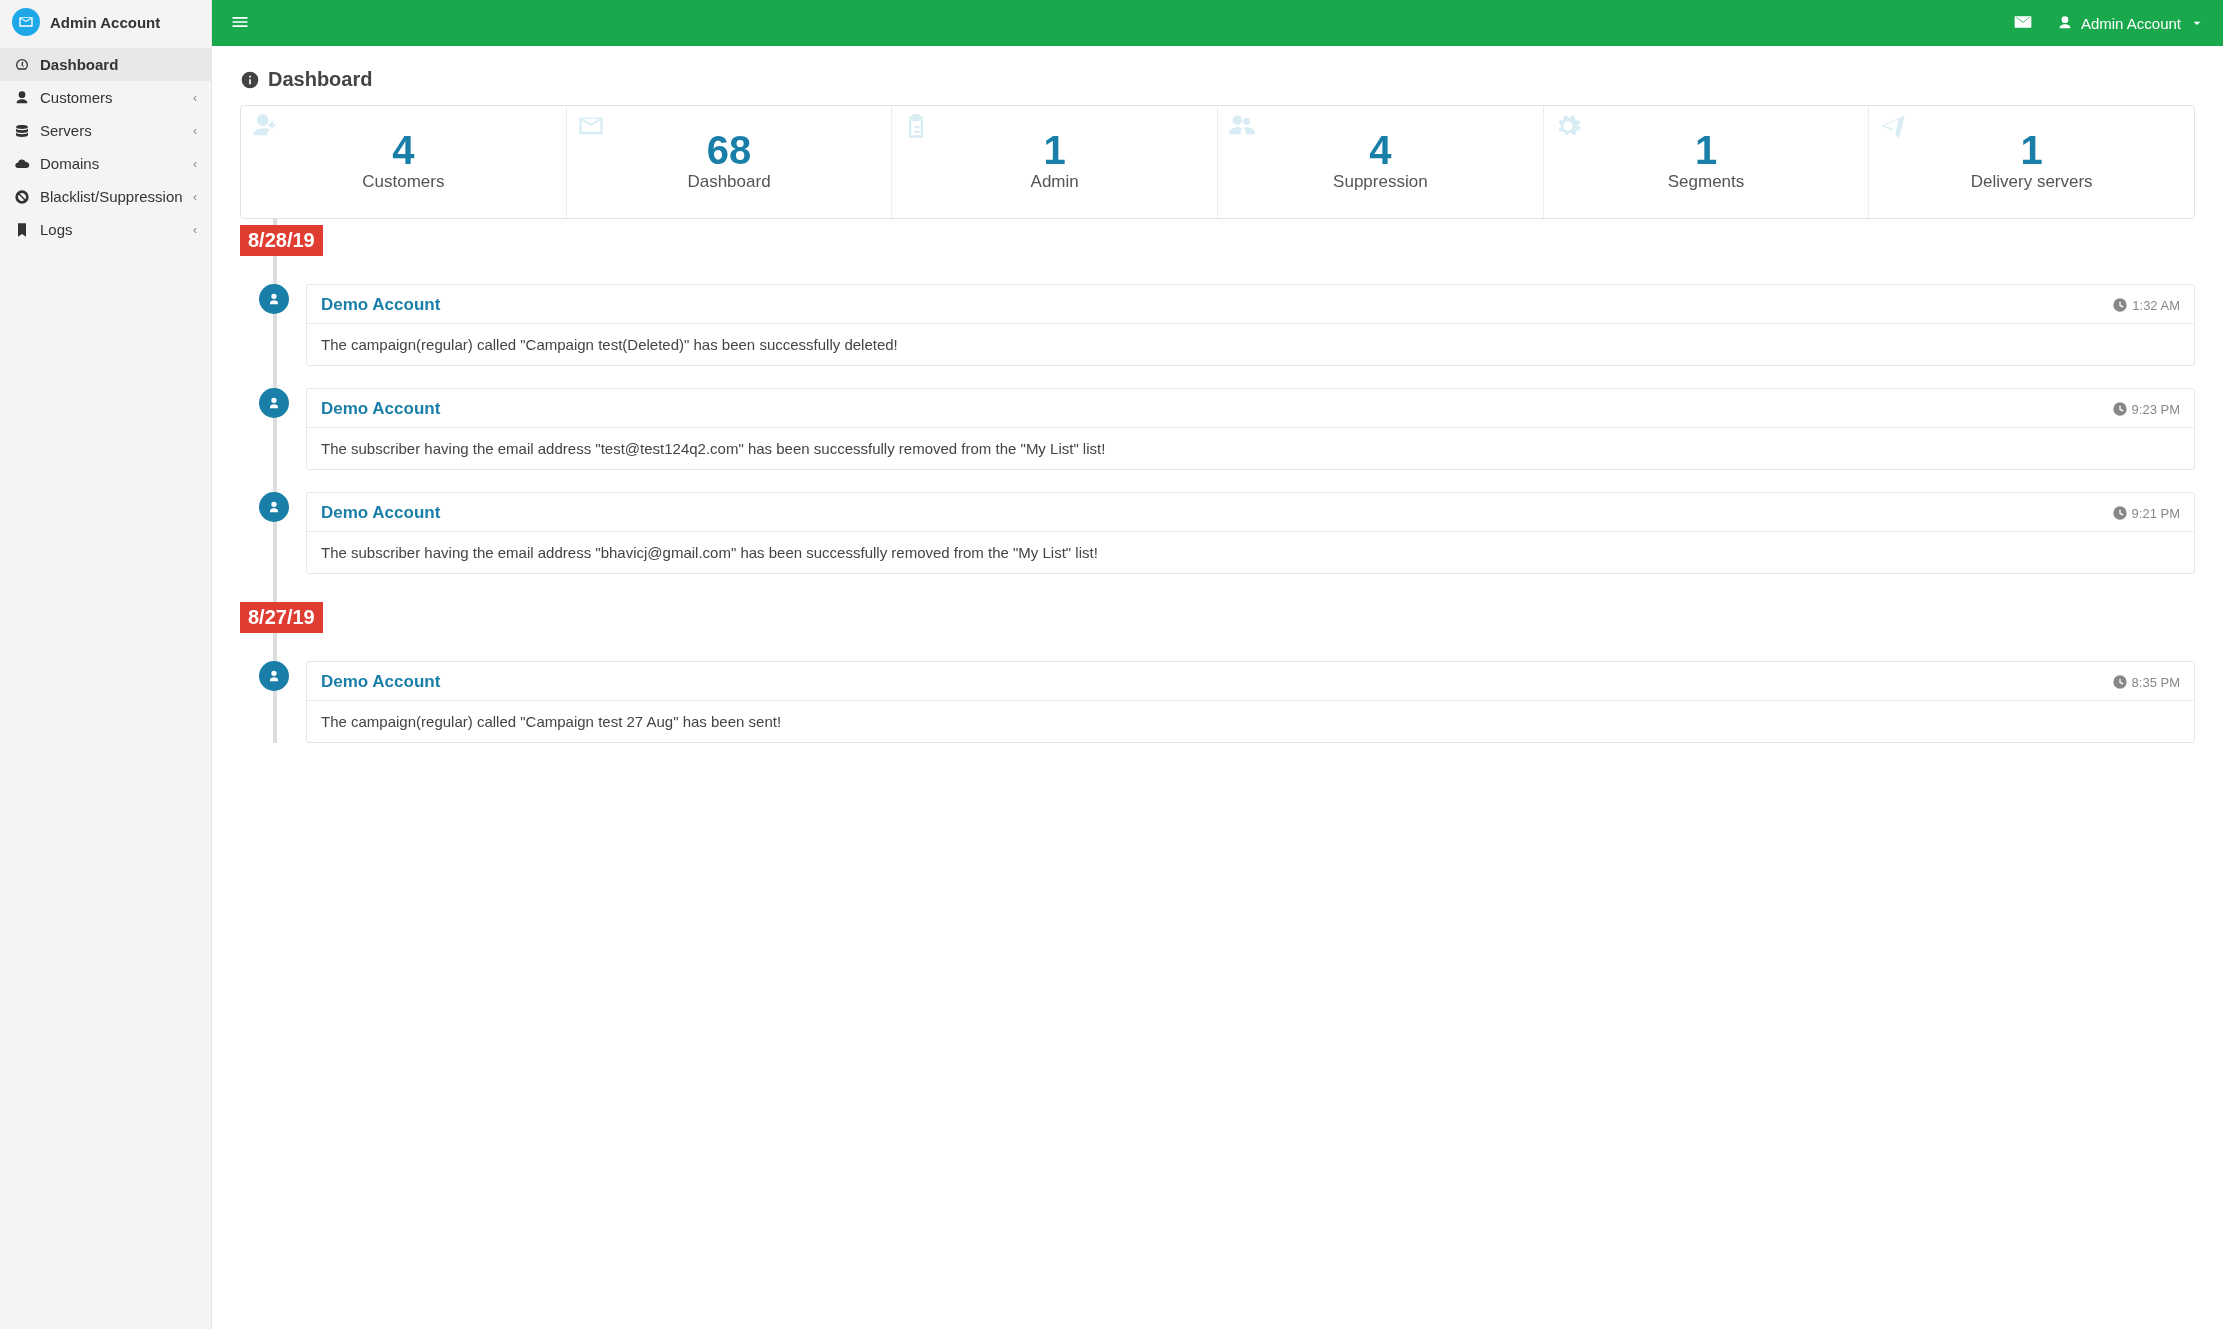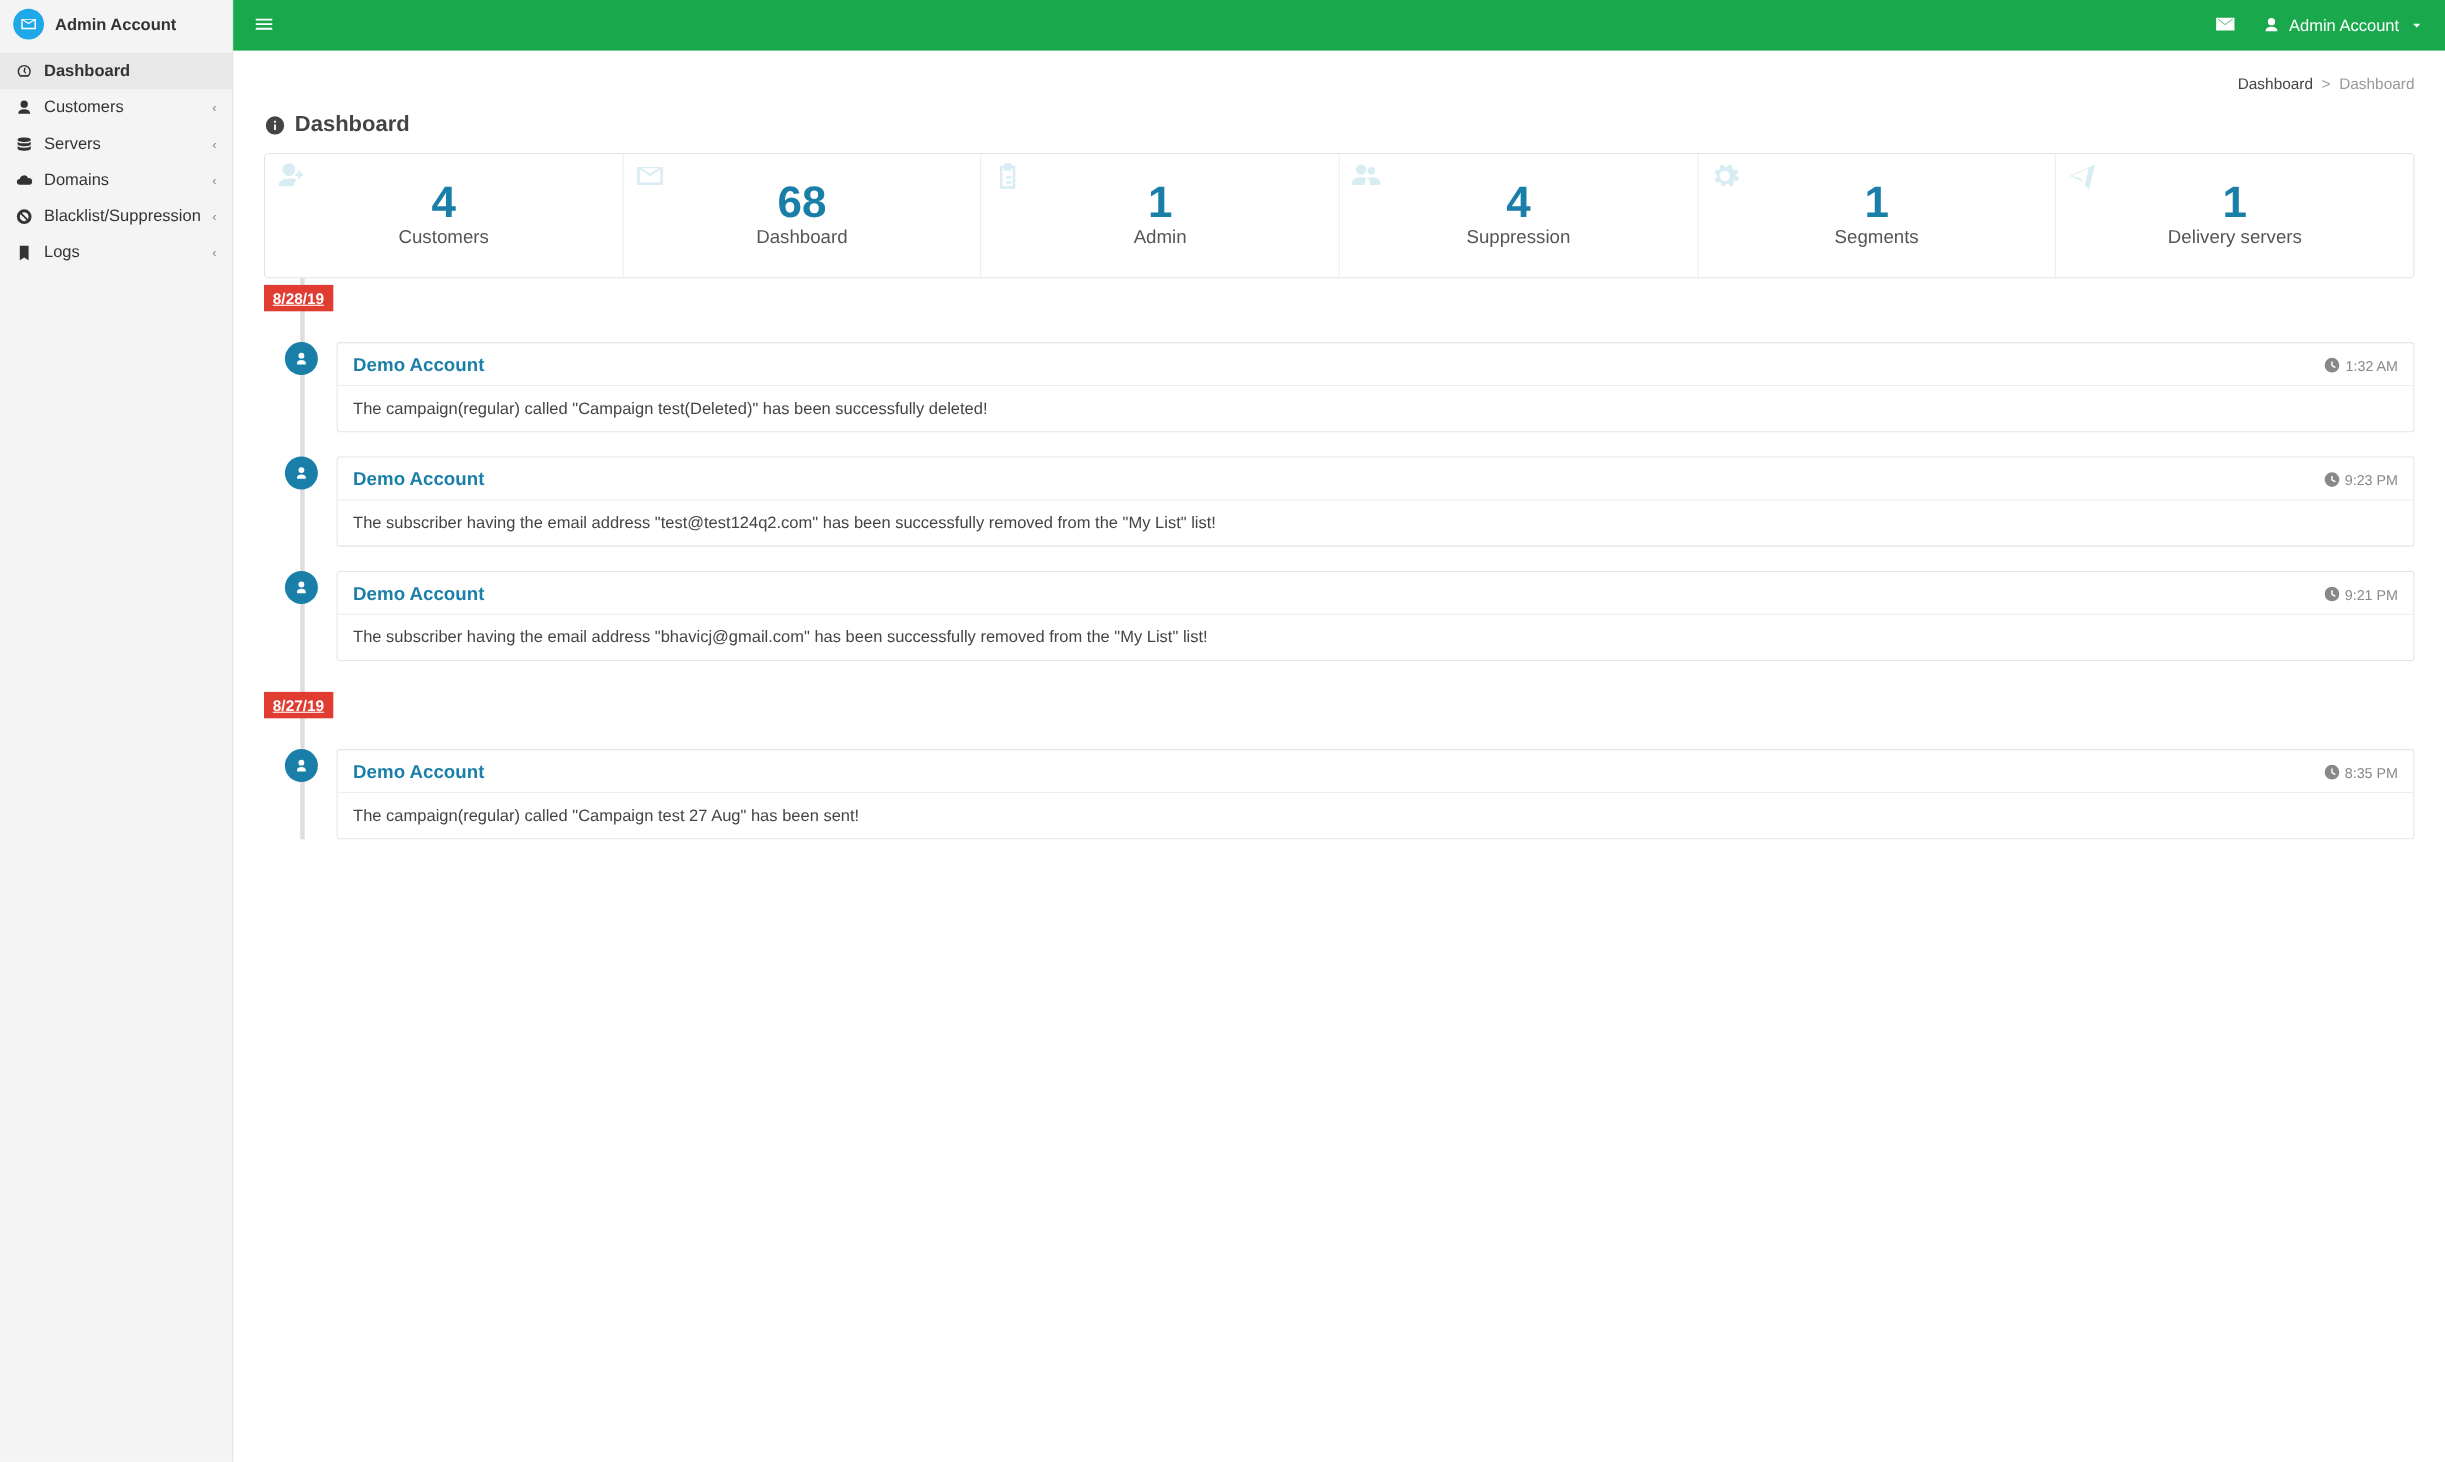--- a/index.html
+++ b/index.html
@@ -39,21 +39,21 @@
   .stat .bgicon { position: absolute; top: 6px; left: 10px; color: #d8ecf3; }
   .stat .num { font-size: 40px; font-weight: 700; color: #1a7fa8; line-height: 1.1; }
   .stat .lbl { font-size: 17px; color: #555; }
 
   .section-title { display: flex; align-items: center; gap: 8px; font-size: 20px; color: #444; margin: 44px 0 14px; border-top: 1px solid #eee; padding-top: 22px;}
   .section-title.first { border-top: none; padding-top: 0; margin-top: 0;}
 
   
   .timeline { position: relative; margin-left: 0; }
   .tl-axis { position: absolute; left: 33px; top: 0; bottom: 0; width: 4px; background: #ddd; }
-  .tl-date { position: relative; z-index: 2; background: #e03c31; color: #fff; font-weight: 700; font-size: 14px; padding: 4px 8px; display: inline-block; margin: 6px 0 14px 0; text-decoration: underline; }
+  .tl-date { position: relative; z-index: 2; background: #e03c31; color: #fff; font-weight: 700; font-size: 20px; padding: 4px 8px; display: inline-block; margin: 6px 0 14px 0; }
   .tl-row { position: relative; display: flex; align-items: flex-start; margin: 14px 0 22px; }
   .tl-dot { width: 30px; height: 30px; border-radius: 50%; background: #1a7fa8; display: flex; align-items: center; justify-content: center; color: #fff; position: relative; left: 19px; z-index: 2; flex: 0 0 30px; }
   .tl-card { flex: 1; margin-left: 36px; border: 1px solid #e5e5e5; border-radius: 3px; background: #fff; }
   .tl-header { display: flex; justify-content: space-between; align-items: center; padding: 10px 14px 8px; border-bottom: 1px solid #eee; text-align: center;}
   .tl-user { color: #1a7fa8; font-weight: 700; font-size: 17px; cursor: pointer; }
   .tl-time { color: #888; font-size: 13px; display: flex; align-items: center; gap: 4px;}
   .tl-body { padding: 12px 14px; font-size: 15px; color: #444; }
 
   svg.ic { width: 16px; height: 16px; fill: currentColor; vertical-align: middle;}
   svg.ic20 { width: 20px; height: 20px; fill: currentColor;}
@@ -220,25 +220,20 @@
           </svg>
         <span>Admin Account</span>
         <svg class="ic">
             <use href="#i-caret"></use>
           </svg>
       </span>
     </div>
   </div>
 
   <div class="content">
-    <div class="breadcrumb">
-      <span class="active">Dashboard</span>
-      <span> &nbsp;&gt;&nbsp; </span>
-      <span>Dashboard</span>
-    </div>
 
     <h2 class="page-title section-title first">
       <svg class="ic20">
           <use href="#i-info"></use>
         </svg>
       <span>Dashboard</span>
     </h2>
 
     <div class="stats" id="stats">
         <div class="stat">

